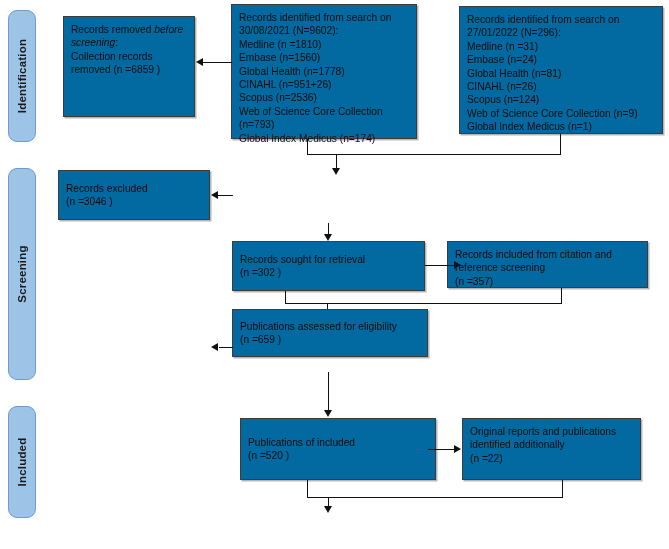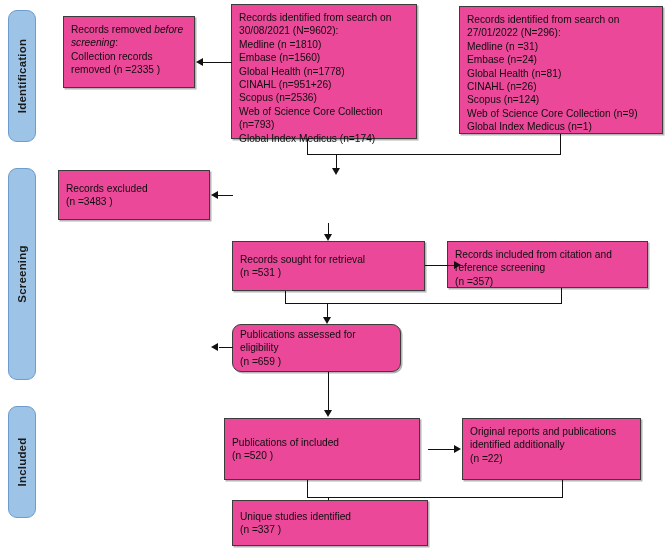--- a/index.html
+++ b/index.html
@@ -33,21 +33,21 @@
     white-space: nowrap;
     font-size: 11.5px;
     font-weight: bold;
     color: #1a1a1a;
     letter-spacing: 0.2px;
   }
 
   
   .box {
     position: absolute;
-    background: #ec4899;
+    background: #0369a1;
     border: 1px solid #3c3c3c;
     box-sizing: border-box;
     box-shadow: 1.5px 1.5px 0 rgba(90,90,90,0.45);
   }
   .box .txt {
     position: absolute;
     left: 7px;
     right: 5px;
     top: 6px;
     font-size: 10.2px;
@@ -102,22 +102,22 @@
   </div>
 
   <div class="phase" style="left:8px; top:168px; width:28px; height:212px;">
     <span class="phase-label">Screening</span>
   </div>
 
   <div class="phase" style="left:8px; top:406px; width:28px; height:112px;">
     <span class="phase-label">Included</span>
   </div>
 
-  <div class="box" style="left:63px; top:16px; width:132px; height:72px;">
-    <div class="txt"><span>Records removed </span><em>before</em><br><em>screening</em><span>:</span><br><span>Collection records</span><br><span>removed  (n =2335 )</span></div>
+  <div class="box" style="left:63px; top:16px; width:132px; height:101px;">
+    <div class="txt"><span>Records removed </span><em>before</em><br><em>screening</em><span>:</span><br><span>Collection records</span><br><span>removed  (n =6859 )</span></div>
   </div>
 
   <div class="box" style="left:231px; top:4px; width:186px; height:135px;">
     <div class="txt">Records identified from search on
 30/08/2021 (N=9602):
 Medline (n =1810)
 Embase (n=1560)
 Global Health  (n=1778)
 CINAHL (n=951+26)
 Scopus (n=2536)
@@ -142,80 +142,76 @@
   <div class="arrow left" style="left:196px; top:57.5px;"></div>
 
   <div class="ln v" style="left:307px; top:139px; width:1px; height:15px;"></div>
   <div class="ln v" style="left:560px; top:134px; width:1px; height:20px;"></div>
   <div class="ln h" style="left:307px; top:154px; width:254px;"></div>
   <div class="ln v" style="left:336px; top:154px; width:1px; height:16px;"></div>
   <div class="arrow down" style="left:331.5px; top:168px;"></div>
 
   <div class="box vcenter" style="left:58px; top:170px; width:152px; height:50px;">
     <div class="txt">Records excluded
-(n =3483 )</div>
+(n =3046 )</div>
   </div>
 
 
   <div class="ln h" style="left:218px; top:195px; width:15px;"></div>
   <div class="arrow left" style="left:211px; top:190.5px;"></div>
 
   <div class="ln v" style="left:328px; top:223px; width:1px; height:13px;"></div>
   <div class="arrow down" style="left:323.5px; top:234px;"></div>
 
   <div class="box vcenter" style="left:232px; top:241px; width:193px; height:50px;">
     <div class="txt">Records sought for retrieval
-(n =531 )</div>
+(n =302 )</div>
   </div>
 
   <div class="box" style="left:447px; top:241px; width:201px; height:47px;padding-left:34px;">
     <div class="txt">Records included from citation and
 reference screening
 (n =357)</div>
   </div>
 
   <div class="ln h" style="left:425px; top:265px; width:30px;"></div>
   <div class="arrow right" style="left:454px; top:260.5px;"></div>
 
   <div class="ln v" style="left:285px; top:291px; width:1px; height:12px;"></div>
   <div class="ln v" style="left:561px; top:288px; width:1px; height:15px;"></div>
   <div class="ln h" style="left:285px; top:303px; width:277px;"></div>
   <div class="ln v" style="left:327px; top:303px; width:1px; height:16px;"></div>
   <div class="arrow down" style="left:322.5px; top:317px;"></div>
 
 
-  <div class="box vcenter" style="left:232px; top:324px; width:169px; height:48px;border-radius:9px;">
+  <div class="box vcenter" style="left:232px; top:309px; width:196px; height:48px;">
     <div class="txt">Publications assessed for eligibility
 (n =659 )</div>
   </div>
 
   <div class="ln h" style="left:219px; top:347px; width:14px;"></div>
   <div class="arrow left" style="left:211px; top:342.5px;"></div>
 
   <div class="ln v" style="left:328px; top:372px; width:1px; height:40px;"></div>
   <div class="arrow down" style="left:323.5px; top:410px;"></div>
 
-  <div class="box vcenter" style="left:224px; top:418px; width:196px; height:62px;text-decoration:underline;">
+  <div class="box vcenter" style="left:240px; top:418px; width:196px; height:62px;text-decoration:underline;">
     <div class="txt">Publications of included
 (n =520 )</div>
   </div>
 
   <div class="box" style="left:462px; top:418px; width:179px; height:62px;">
     <div class="txt">Original reports and publications
 identified additionally
 (n =22)</div>
   </div>
 
   <div class="ln h" style="left:428px; top:449px; width:27px;"></div>
   <div class="arrow right" style="left:454px; top:444.5px;"></div>
 
   <div class="ln v" style="left:307px; top:480px; width:1px; height:17px;"></div>
   <div class="ln v" style="left:562px; top:480px; width:1px; height:17px;"></div>
   <div class="ln h" style="left:307px; top:497px; width:256px;"></div>
   <div class="ln v" style="left:328px; top:497px; width:1px; height:11px;"></div>
   <div class="arrow down" style="left:323.5px; top:506px;"></div>
 
-  <div class="box vcenter" style="left:232px; top:500px; width:196px; height:46px;">
-    <div class="txt">Unique studies identified
-(n =337 )</div>
-  </div>
 
 </div>
 
 </body></html>

